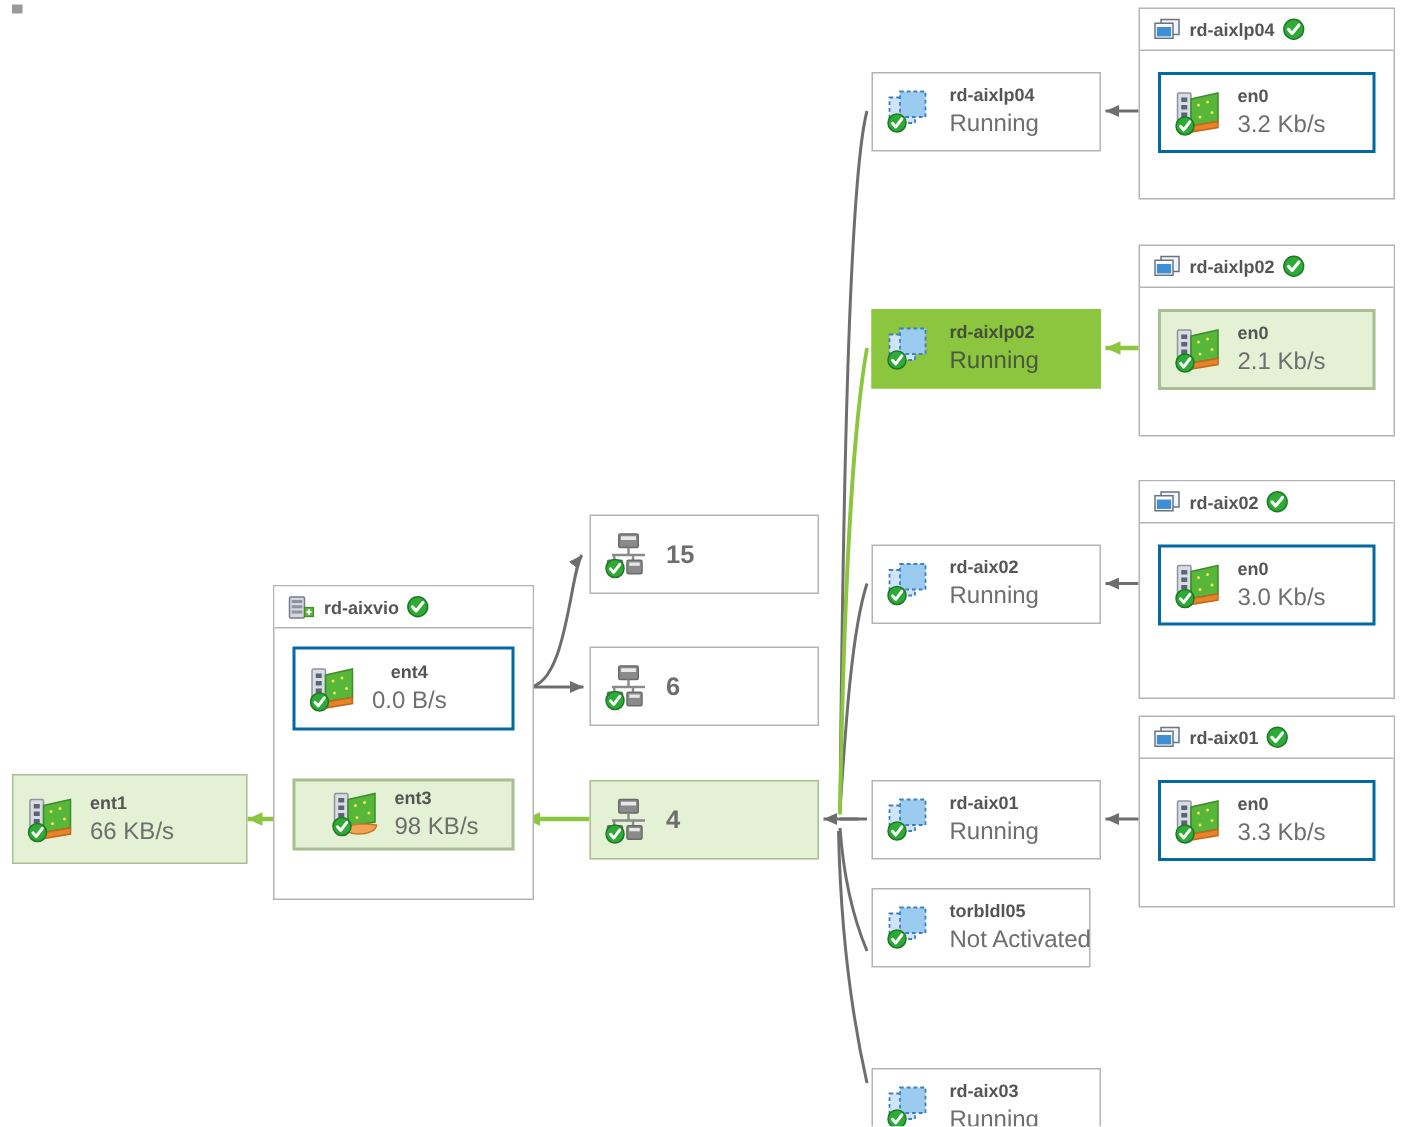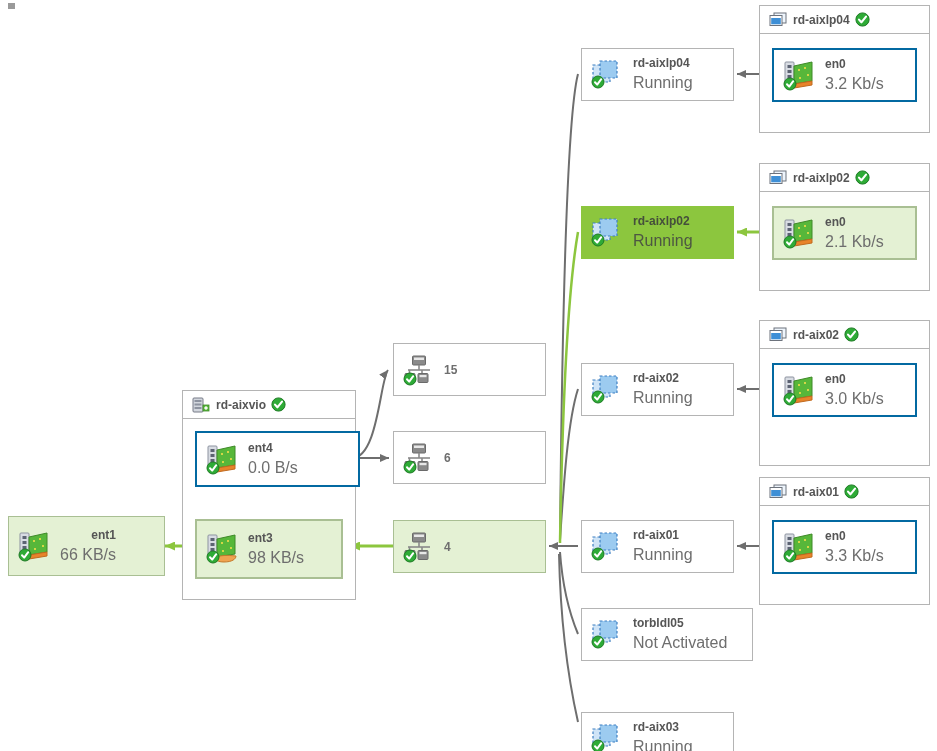--- a/index.html
+++ b/index.html
@@ -102,21 +102,21 @@
   .child.sel {
     background: #e4f1d4;
     border-color: #a9bf93;
   }
 
   
   .ico { flex: 0 0 auto; position: relative; display: inline-block; }
   .ico svg { display: block; }
 
   .vlan-num {
-    font-size: 12px;
+    font-size: 17px;
     font-weight: bold;
     color: #6e6e6e;
     margin-left: 9px;
   }
 
   .corner-dot {
     position: absolute;
     left: 8px; top: 3px;
     width: 7px; height: 6px;
     background: #9a9a9a;
@@ -179,21 +179,21 @@
       <line x1="760" y1="232" x2="737" y2="232" stroke="#8cc63e" stroke-width="3" marker-end="url(#agreen)"></line>
     </g>
     <g>
       <line x1="760" y1="389" x2="737" y2="389" stroke="#6e6e6e" stroke-width="2" marker-end="url(#agray)"></line>
     </g>
     <g>
       <line x1="760" y1="546" x2="737" y2="546" stroke="#6e6e6e" stroke-width="2" marker-end="url(#agray)"></line>
     </g>
   </svg>
 
-  <div class="node sel" style="left:8px; top:516px; width:157px; height:60px;text-align:right;">
+  <div class="node sel" style="left:8px; top:516px; width:157px; height:60px;">
     <div class="node-inner">
       <span class="ico">
         <svg width="34" height="32" viewBox="0 0 34 32">
           <rect x="2" y="3" width="9" height="22" rx="1" fill="#d8dce3" stroke="#8d93a0" stroke-width="1"></rect>
           <rect x="4.5" y="6" width="4" height="3" fill="#5c6373"></rect>
           <rect x="4.5" y="11" width="4" height="3" fill="#5c6373"></rect>
           <rect x="4.5" y="16" width="4" height="3" fill="#5c6373"></rect>
           <path d="M11,7 L29,3 L29,22 L11,25 Z" fill="#57b73a" stroke="#3f8a29" stroke-width="1"></path>
           <path d="M11,25 L29,22 L29,26 L11,29 Z" fill="#e8832a" stroke="#c06a1e" stroke-width="1"></path>
           <circle cx="16" cy="11" r="1" fill="#ffe14d"></circle>
@@ -228,21 +228,21 @@
       <span class="hdr-text">rd-aixvio</span>
       <span class="ico">
         <svg width="15" height="15" viewBox="0 0 15 15">
           <circle cx="7.5" cy="7.5" r="6.6" fill="#2eab36" stroke="#1d7a24" stroke-width="1"></circle>
           <path d="M4,7.6 L6.4,10.3 L11,4.6" fill="none" stroke="#ffffff" stroke-width="2.1" stroke-linecap="round" stroke-linejoin="round"></path>
         </svg>
       </span>
     </div>
     <div class="panel-body">
 
-      <div class="child" style="left:12px; top:12px; width:165px; height:56px;">
+      <div class="child" style="left:12px; top:12px; width:148px; height:56px;text-align:center;">
         <div class="node-inner">
           <span class="ico">
             <svg width="34" height="32" viewBox="0 0 34 32">
               <rect x="2" y="3" width="9" height="22" rx="1" fill="#d8dce3" stroke="#8d93a0" stroke-width="1"></rect>
               <rect x="4.5" y="6" width="4" height="3" fill="#5c6373"></rect>
               <rect x="4.5" y="11" width="4" height="3" fill="#5c6373"></rect>
               <rect x="4.5" y="16" width="4" height="3" fill="#5c6373"></rect>
               <path d="M11,7 L29,3 L29,22 L11,25 Z" fill="#57b73a" stroke="#3f8a29" stroke-width="1"></path>
               <path d="M11,25 L29,22 L29,26 L11,29 Z" fill="#e8832a" stroke="#c06a1e" stroke-width="1"></path>
               <circle cx="16" cy="11" r="1" fill="#ffe14d"></circle>
@@ -255,21 +255,21 @@
               </g>
             </svg>
           </span>
           <span class="labels">
             <span class="title">ent4</span>
             <span class="sub">0.0 B/s</span>
           </span>
         </div>
       </div>
 
-      <div class="child sel" style="left:12px; top:100px; width:148px; height:60px;">
+      <div class="child sel" style="left:12px; top:100px; width:148px; height:48px;padding-left:15px;">
         <div class="node-inner">
           <span class="ico">
             <svg width="34" height="32" viewBox="0 0 34 32">
               <rect x="2" y="2" width="9" height="21" rx="1" fill="#d8dce3" stroke="#8d93a0" stroke-width="1"></rect>
               <rect x="4.5" y="5" width="4" height="3" fill="#5c6373"></rect>
               <rect x="4.5" y="10" width="4" height="3" fill="#5c6373"></rect>
               <rect x="4.5" y="15" width="4" height="3" fill="#5c6373"></rect>
               <path d="M11,6 L29,2 L29,21 L11,24 Z" fill="#57b73a" stroke="#3f8a29" stroke-width="1"></path>
               <circle cx="16" cy="10" r="1" fill="#ffe14d"></circle>
               <circle cx="22" cy="8" r="1" fill="#ffe14d"></circle>
@@ -433,21 +433,21 @@
           </g>
         </svg>
       </span>
       <span class="labels">
         <span class="title">rd-aix01</span>
         <span class="sub">Running</span>
       </span>
     </div>
   </div>
 
-  <div class="node" style="left:581px; top:608px; width:172px; height:53px;">
+  <div class="node" style="left:581px; top:592px; width:146px; height:53px;">
     <div class="node-inner">
       <span class="ico">
         <svg width="34" height="32" viewBox="0 0 34 32">
           <rect x="2" y="6" width="17" height="17" fill="#cfe4f7" stroke="#3d7fc1" stroke-width="1.2" stroke-dasharray="2.5 2"></rect>
           <rect x="9" y="2" width="17" height="17" fill="#9ccbf0" stroke="#3d7fc1" stroke-width="1.2" stroke-dasharray="2.5 2"></rect>
           <g>
             <circle cx="7" cy="23" r="6" fill="#2eab36" stroke="#1d7a24" stroke-width="1"></circle>
             <path d="M4,23.2 L6.2,25.6 L10.2,20.2" fill="none" stroke="#ffffff" stroke-width="2" stroke-linecap="round" stroke-linejoin="round"></path>
           </g>
         </svg>

